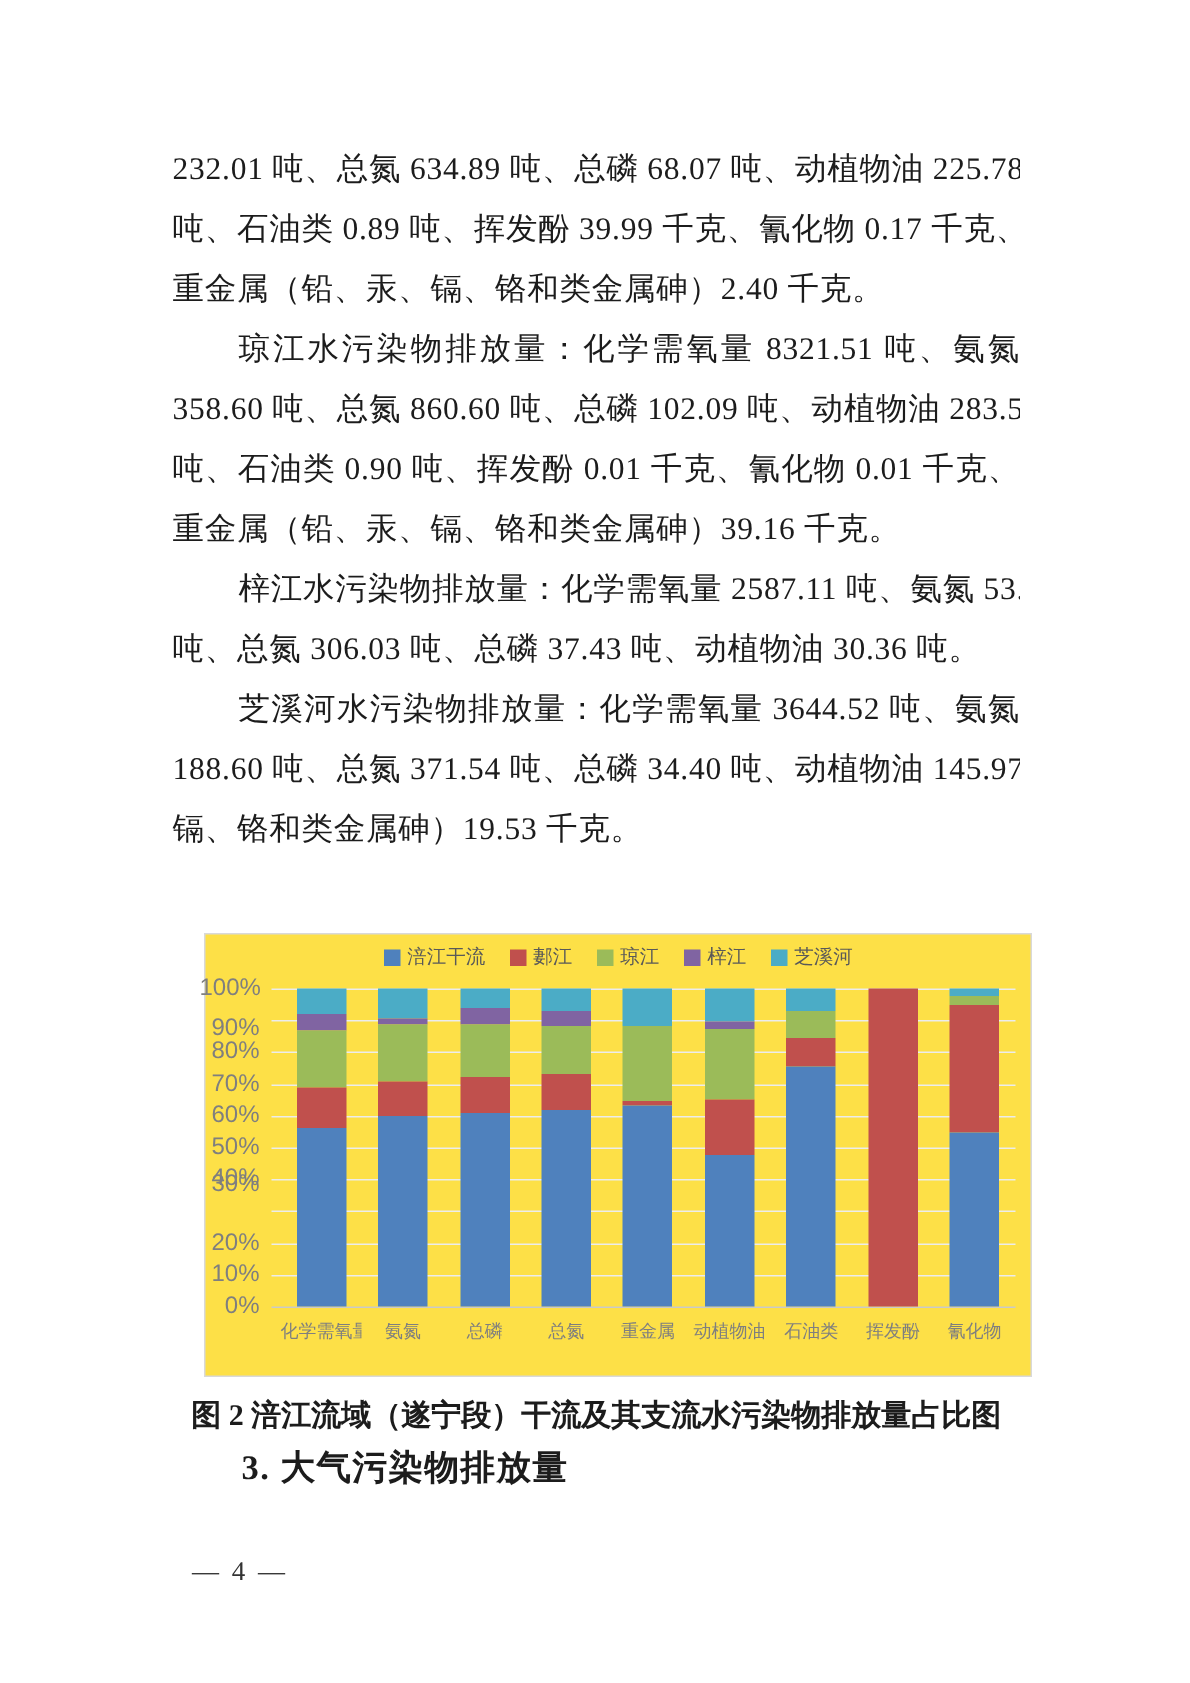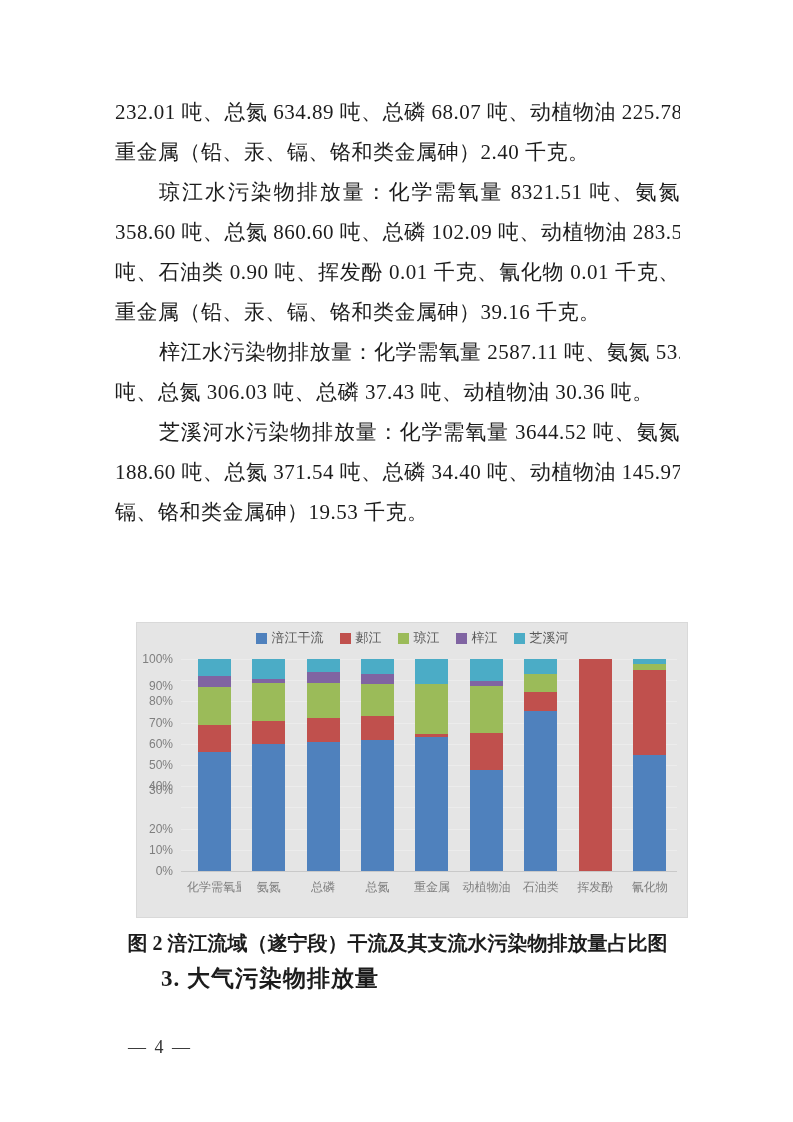--- a/index.html
+++ b/index.html
@@ -29,42 +29,42 @@
   }
   .line.last { text-align-last: left; }
   .line.indent { padding-left: 44px; }
 
   
   .chart-box {
     position: absolute;
     left: 136px; top: 622px;
     width: 550px; height: 294px;
     border: 1px solid #d9d9d9;
-    background: #e5e5e5;
+    background: #fde047;
     font-family: "Liberation Sans", sans-serif;
   }
   .legend {
     position: absolute; top: 6px; left: 0; right: 0;
     display: flex; justify-content: center; align-items: center; gap: 16px;
     font-size: 13px; color: #595959;
   }
   .legend-item { display: flex; align-items: center; gap: 5px; }
   .legend-swatch { width: 11px; height: 11px; display: inline-block; }
   .plot {
     position: absolute; left: 50px; top: 36px;
     width: 490px; height: 212px;
   }
   .gridline {
     position: absolute; left: -6px; right: 0; height: 1px;
     background: #ececec;
   }
   .gridline.base { background: #c9c9c9; }
   .ylabels {
     position: absolute; left: 2px; top: 36px; width: 42px; height: 212px;
-    font-size: 12px; color: #7f7f7f;
+    font-size: 16px; color: #7f7f7f;
   }
   .ytick { position: absolute; right: 8px; width: 40px; text-align: right; line-height: 14px; }
   .bars {
     position: absolute; left: 0; top: 0; right: 0; bottom: 0;
     display: flex;
   }
   .slot { flex: 1; display: flex; align-items: flex-end; justify-content: center; }
   .bar { width: 33px; height: 100%; display: flex; flex-direction: column-reverse; }
   .seg { width: 100%; }
   .xlabels {
@@ -89,20 +89,21 @@
     letter-spacing: 2px;
   }
 </style>
 </head>
 <body>
 
 <div class="page">
 
   <div class="textcol">
       <div class="line">232.01 吨、总氮 634.89 吨、总磷 68.07 吨、动植物油 225.78</div>
+      <div class="line">吨、石油类 0.89 吨、挥发酚 39.99 千克、氰化物 0.17 千克、</div>
       <div class="line last">重金属（铅、汞、镉、铬和类金属砷）2.40 千克。</div>
       <div class="line indent">琼江水污染物排放量：化学需氧量 8321.51 吨、氨氮</div>
       <div class="line">358.60 吨、总氮 860.60 吨、总磷 102.09 吨、动植物油 283.52</div>
       <div class="line">吨、石油类 0.90 吨、挥发酚 0.01 千克、氰化物 0.01 千克、</div>
       <div class="line last">重金属（铅、汞、镉、铬和类金属砷）39.16 千克。</div>
       <div class="line indent">梓江水污染物排放量：化学需氧量 2587.11 吨、氨氮 53.20</div>
       <div class="line last">吨、总氮 306.03 吨、总磷 37.43 吨、动植物油 30.36 吨。</div>
       <div class="line indent">芝溪河水污染物排放量：化学需氧量 3644.52 吨、氨氮</div>
       <div class="line">188.60 吨、总氮 371.54 吨、总磷 34.40 吨、动植物油 145.97</div>
       <div class="line last">镉、铬和类金属砷）19.53 千克。</div>

